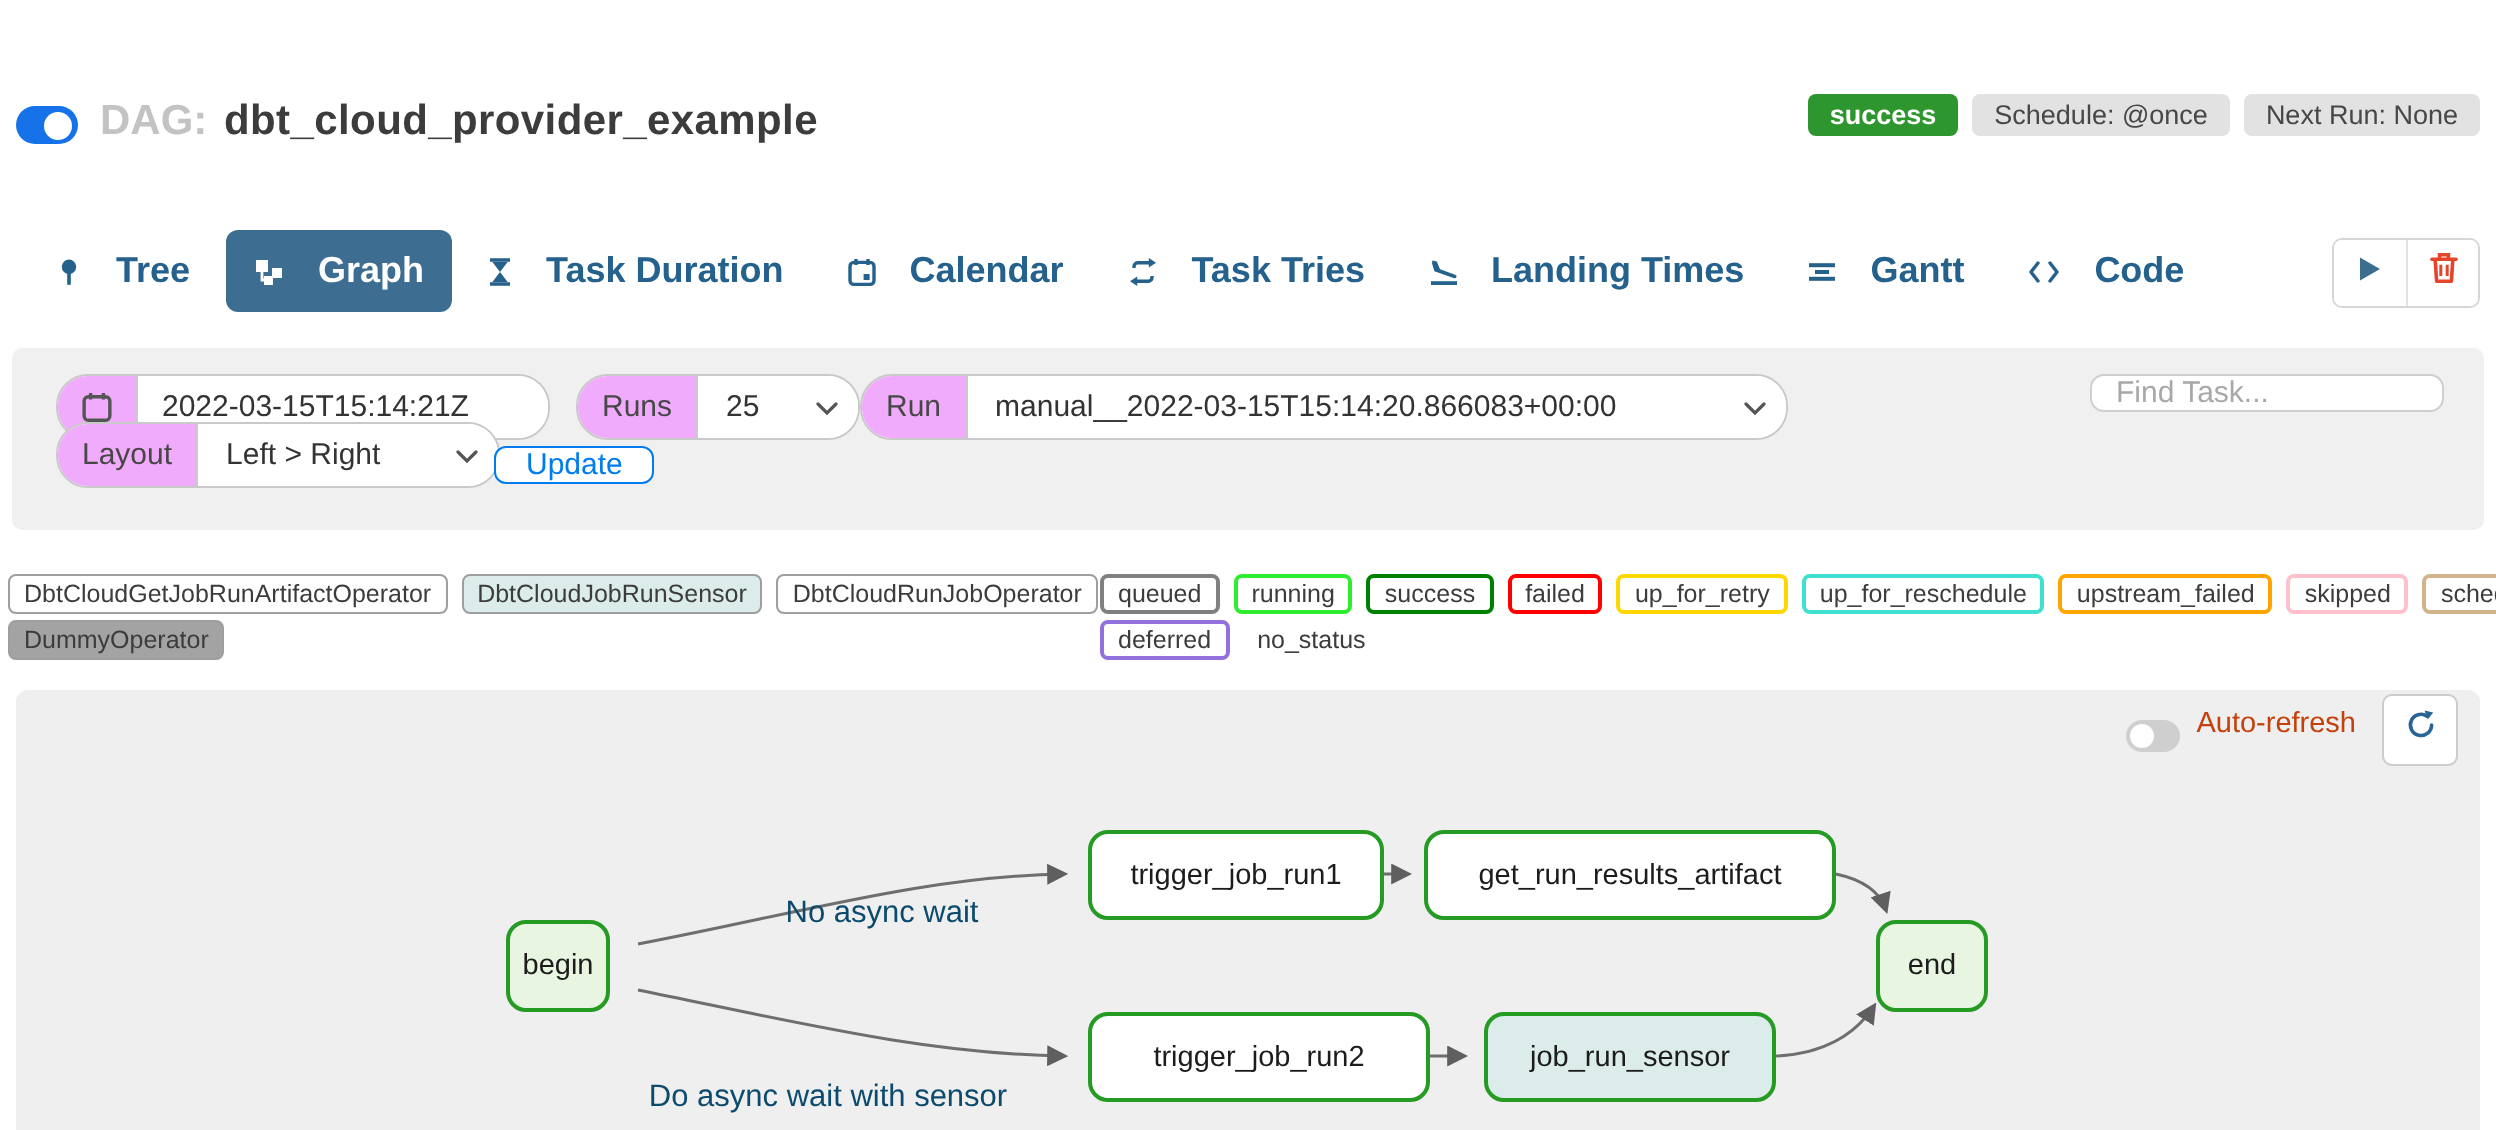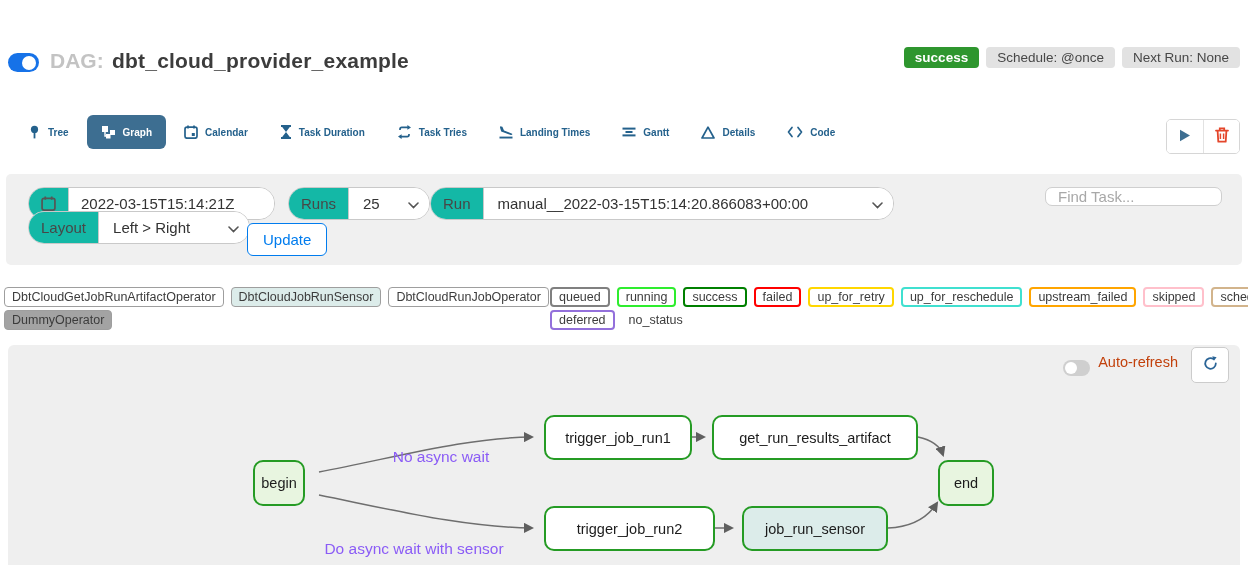--- a/index.html
+++ b/index.html
@@ -14,55 +14,55 @@
   .toggle .knob { position:absolute; top:2.5px; width:14px; height:14px; background:#fff; border-radius:50%; }
   .toggle.on .knob { right:3px; }
   .dag-prefix { position:absolute; left:42px; top:2px; font-size:21px; font-weight:600; color:#c3c3c3; }
   .dag-title { position:absolute; left:104px; top:2px; font-size:21px; font-weight:700; color:#3c3c3c; letter-spacing:.2px; }
   .header-badges { position:absolute; right:0; top:0; display:flex; gap:7px; }
   .hbadge { font-size:13.5px; padding:3px 11px; border-radius:4px; background:#e2e2e2; color:#474747; white-space:nowrap; }
   .hbadge.green { background:#2e962e; color:#fff; font-weight:700; }
 
   
   .tabs { position:absolute; top:86px; left:14px; display:flex; align-items:center; gap:4px; }
-  .tab { display:flex; align-items:center; gap:7px; padding:10px 14px; font-size:10px; font-weight:600;
+  .tab { display:flex; align-items:center; gap:17px; padding:10px 14px; font-size:18px; font-weight:600;
          color:#24618c; border-radius:6px; cursor:pointer; white-space:nowrap; }
   .tab.active { background:#3d6e91; color:#fff; }
   .tab svg { display:block; }
   .actions { position:absolute; top:90px; right:8px; display:flex; border:1px solid #d6d6d6; border-radius:5px; background:#fff; overflow:hidden; }
   .action-btn { width:36px; height:33px; display:flex; align-items:center; justify-content:center; cursor:pointer; background:#fff; }
   .action-btn + .action-btn { border-left:1px solid #e2e2e2; }
 
   
   .filter-panel { position:absolute; top:145px; left:6px; right:6px; height:91px; background:#f0f0f0; border-radius:5px; }
   .igroup { position:absolute; display:flex; height:33px; border:1px solid #c9c9c9; border-radius:16px; background:#fff; overflow:hidden; align-items:stretch; }
-  .iaddon { display:flex; align-items:center; justify-content:center; background:#14b8a6; border-right:1px solid #c9c9c9; padding:0 12px; font-size:15px; color:#474747; }
+  .iaddon { display:flex; align-items:center; justify-content:center; background:#f0abfc; border-right:1px solid #c9c9c9; padding:0 12px; font-size:15px; color:#474747; }
   .itext { display:flex; align-items:center; padding:0 12px; font-size:15px; color:#333; background:#fff; }
   .iselect { display:flex; align-items:center; justify-content:space-between; gap:10px; padding:0 10px 0 14px; font-size:15px; color:#333; background:#fff; cursor:pointer; }
   .find-input { position:absolute; right:20px; top:13px; width:177px; height:19px; border:1px solid #cfcfcf; border-radius:7px; padding:0 12px; font-size:15px; font-family:inherit; color:#333; background:#fff; }
   .find-input::placeholder { color:#a8a8a8; }
-  .update-btn { position:absolute; left:241px; top:49px; height:33px; padding:0 15px; background:#fff; border:1px solid #017cee; border-radius:6px; color:#017cee; font-size:15px; font-family:inherit; cursor:pointer; }
+  .update-btn { position:absolute; left:241px; top:49px; height:19px; padding:0 15px; background:#fff; border:1px solid #017cee; border-radius:6px; color:#017cee; font-size:15px; font-family:inherit; cursor:pointer; }
 
   
   .legend { position:absolute; top:256px; left:4px; right:4px; height:50px; }
   .lrow { position:absolute; display:flex; gap:7px; align-items:center; }
   .badge { font-size:12.5px; color:#3c3c3c; background:#fff; border:1px solid #9e9e9e; border-radius:4px; padding:2px 7px; white-space:nowrap; }
   .sbadge { font-size:12.5px; color:#3c3c3c; background:#fff; border:2px solid #808080; border-radius:4px; padding:1px 7px; white-space:nowrap; }
   .sbadge.plain { border:none; background:transparent; padding:2px 7px; }
 
   
   .graph-panel { position:absolute; top:316px; left:8px; right:8px; height:241px; background:#efefef; border-radius:6px; }
   .autorefresh { position:absolute; top:9px; right:62px; display:flex; align-items:center; gap:8px; }
   .toggle.off { background:#cfcfcf; position:relative; width:27px; height:16px; }
   .toggle.off .knob { left:2px; top:2px; width:12px; height:12px; }
   .autorefresh-label { font-size:14.5px; color:#c2410c; }
   .refresh-btn { position:absolute; top:2px; right:11px; width:38px; height:36px; background:#fff; border:1px solid #cccccc; border-radius:5px; display:flex; align-items:center; justify-content:center; cursor:pointer; }
   .edges { position:absolute; inset:0; width:100%; height:100%; }
   .node { position:absolute; display:flex; align-items:center; justify-content:center; border:2.5px solid #259b24; border-radius:10px; background:#fff; font-size:14.5px; font-weight:500; color:#1c1c1c; cursor:pointer; }
-  .edge-label { position:absolute; font-size:15.5px; color:#8b5cf6; text-align:center; }
+  .edge-label { position:absolute; font-size:15.5px; color:#0c4a6e; text-align:center; }
 </style>
 </head>
 <body>
 
 <div class="page">
 
   <div class="header">
     <span class="toggle on">
         <span class="knob"></span>
       </span>
@@ -91,40 +91,40 @@
             <rect x="1" y="1" width="6" height="6" fill="currentColor"></rect>
             <rect x="9" y="5" width="5" height="5" fill="currentColor"></rect>
             <rect x="5" y="9" width="4.5" height="4.5" fill="currentColor"></rect>
             <path d="M4 7 V11 H5" stroke="currentColor" stroke-width="1.4" fill="none"></path>
           </svg>
         </span>
       <span>Graph</span>
     </div>
     <div class="tab">
       <span>
+          <svg width="12" height="14" viewBox="0 0 12 14">
+            <path d="M1 1 H11 M1 13 H11" stroke="currentColor" stroke-width="1.8"></path>
+            <path d="M2.2 2 H9.8 L6 7 Z M2.2 12 H9.8 L6 7 Z" fill="currentColor"></path>
+          </svg>
+        </span>
+      <span>Task Duration</span>
+    </div>
+    <div class="tab">
+      <span>
           <svg width="14" height="14" viewBox="0 0 14 14">
             <rect x="1" y="2.2" width="12" height="11" rx="2" fill="none" stroke="currentColor" stroke-width="1.7"></rect>
             <line x1="4" y1="0.5" x2="4" y2="3.5" stroke="currentColor" stroke-width="1.7"></line>
             <line x1="10" y1="0.5" x2="10" y2="3.5" stroke="currentColor" stroke-width="1.7"></line>
             <rect x="7.8" y="8" width="3" height="3" fill="currentColor"></rect>
           </svg>
         </span>
       <span>Calendar</span>
     </div>
     <div class="tab">
       <span>
-          <svg width="12" height="14" viewBox="0 0 12 14">
-            <path d="M1 1 H11 M1 13 H11" stroke="currentColor" stroke-width="1.8"></path>
-            <path d="M2.2 2 H9.8 L6 7 Z M2.2 12 H9.8 L6 7 Z" fill="currentColor"></path>
-          </svg>
-        </span>
-      <span>Task Duration</span>
-    </div>
-    <div class="tab">
-      <span>
           <svg width="15" height="14" viewBox="0 0 15 14">
             <path d="M3 5 V4.2 A1.8 1.8 0 0 1 4.8 2.4 H11" stroke="currentColor" stroke-width="1.7" fill="none"></path>
             <path d="M10.4 0 L14 2.4 L10.4 4.8 Z" fill="currentColor"></path>
             <path d="M12 9 V9.8 A1.8 1.8 0 0 1 10.2 11.6 H4" stroke="currentColor" stroke-width="1.7" fill="none"></path>
             <path d="M4.6 9.2 L1 11.6 L4.6 14 Z" fill="currentColor"></path>
           </svg>
         </span>
       <span>Task Tries</span>
     </div>
     <div class="tab">
@@ -138,28 +138,20 @@
     </div>
     <div class="tab">
       <span>
           <svg width="14" height="14" viewBox="0 0 14 14">
             <rect x="0.5" y="2.6" width="13" height="2" fill="currentColor"></rect>
             <rect x="3.5" y="6" width="7" height="2" fill="currentColor"></rect>
             <rect x="0.5" y="9.4" width="13" height="2" fill="currentColor"></rect>
           </svg>
         </span>
       <span>Gantt</span>
-    </div>
-    <div class="tab">
-      <span>
-          <svg width="14" height="13" viewBox="0 0 14 13">
-            <path d="M7 1.2 L13 12 H1 Z" fill="none" stroke="currentColor" stroke-width="1.7" stroke-linejoin="round"></path>
-          </svg>
-        </span>
-      <span>Details</span>
     </div>
     <div class="tab">
       <span>
           <svg width="16" height="12" viewBox="0 0 16 12">
             <path d="M5 1.5 L1.5 6 L5 10.5 M11 1.5 L14.5 6 L11 10.5" fill="none" stroke="currentColor" stroke-width="1.7" stroke-linecap="round" stroke-linejoin="round"></path>
           </svg>
         </span>
       <span>Code</span>
     </div>
   </div>

